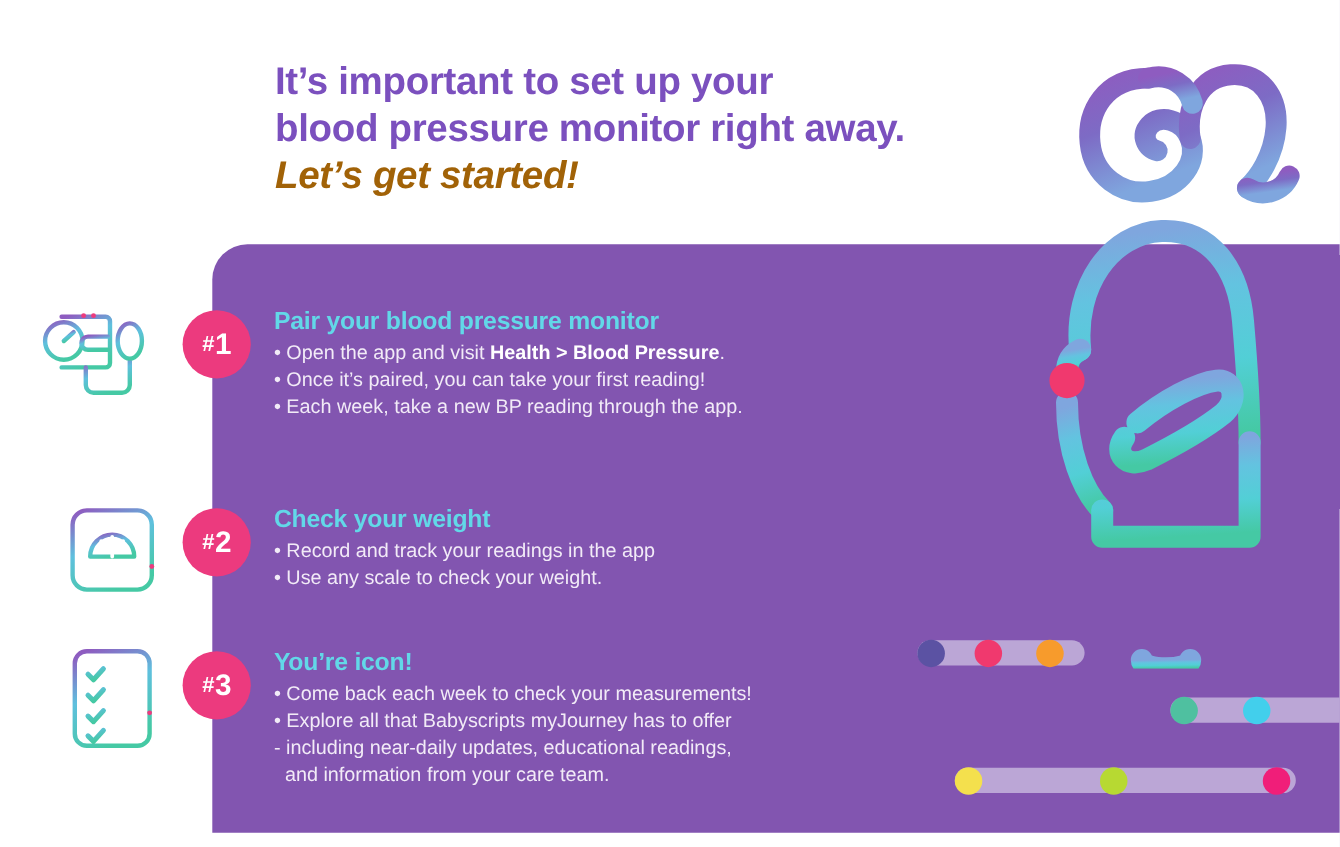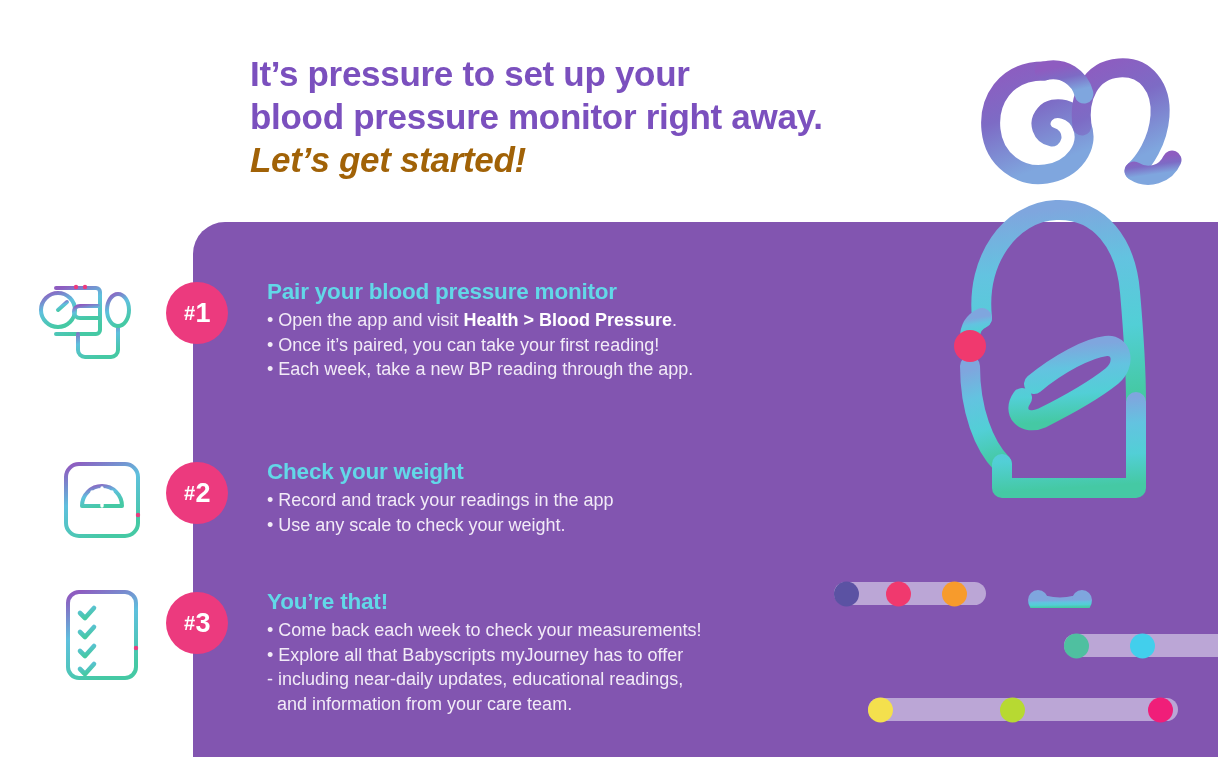--- a/index.html
+++ b/index.html
@@ -107,21 +107,21 @@
     font-weight: bold;
     display: flex;
     align-items: center;
     justify-content: center;
     letter-spacing: -0.5px;
   }
   .badge .hash { font-size: 20px; margin-right: 1px; }
 
   .step-body {
     position: absolute;
-    left: 267px;
+    left: 249px;
     top: 8px;
     width: 640px;
   }
   .step-title {
     color: #62D8E8;
     font-size: 22.5px;
     font-weight: bold;
     line-height: 28px;
     margin-bottom: 2px;
     letter-spacing: -0.2px;
@@ -131,21 +131,21 @@
     font-size: 18px;
     line-height: 24.5px;
     white-space: nowrap;
   }
   .step-line b { font-weight: bold; color: #ffffff; }
 </style>
 </head>
 <body>
 
 <div class="headline">
-  <span class="ln purple">It’s pressure to set up your</span>
+  <span class="ln purple">It’s important to set up your</span>
   <span class="ln purple">blood pressure monitor right away.</span>
   <span class="ln pink">Let’s get started!</span>
 </div>
 
 <div class="brand-logo">
   <svg viewBox="0 0 205 165" width="205" height="165">
     <defs>
       <linearGradient id="lg" x1="0" y1="0" x2="0.35" y2="1">
         <stop offset="0" stop-color="#8E5CC0"></stop>
         <stop offset="0.45" stop-color="#7D6BC5"></stop>
@@ -315,21 +315,21 @@
         <path d="M49 87 H 70"></path>
       </g>
       <circle cx="82" cy="66" r="2.2" fill="#EC3A7E"></circle>
     </svg>
   </div>
   <div class="badge">
     <span class="hash">#</span>
       <span>3</span>
   </div>
   <div class="step-body">
-    <div class="step-title">You’re that!</div>
+    <div class="step-title">You’re icon!</div>
     <div class="step-line">
       <span>• Come back each week to check your measurements!</span>
     </div>
     <div class="step-line">
       <span>• Explore all that Babyscripts myJourney has to offer</span>
     </div>
     <div class="step-line">
       <span>- including near-daily updates, educational readings,</span>
     </div>
     <div class="step-line">

